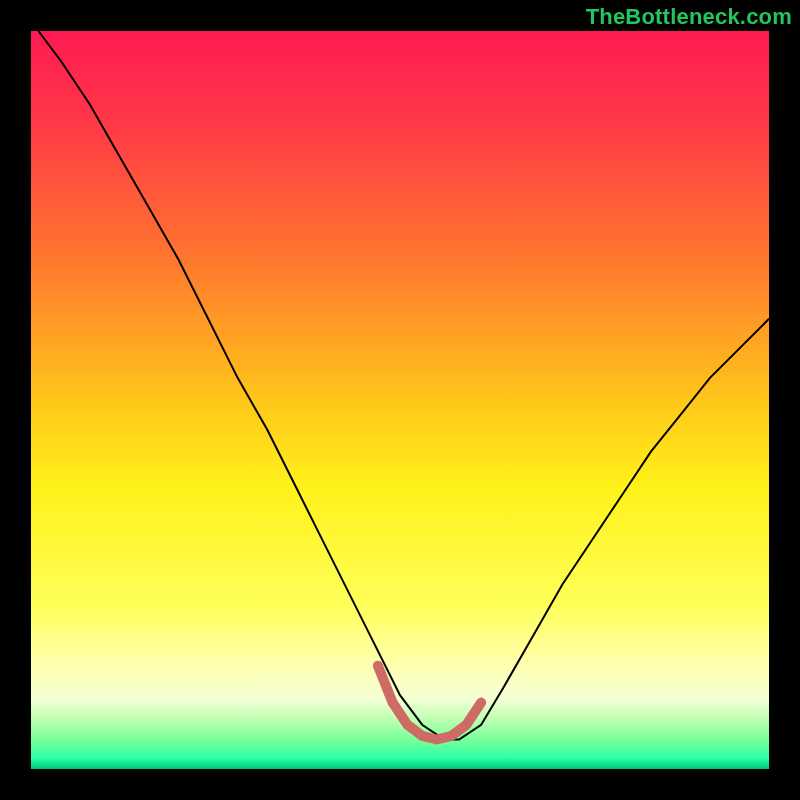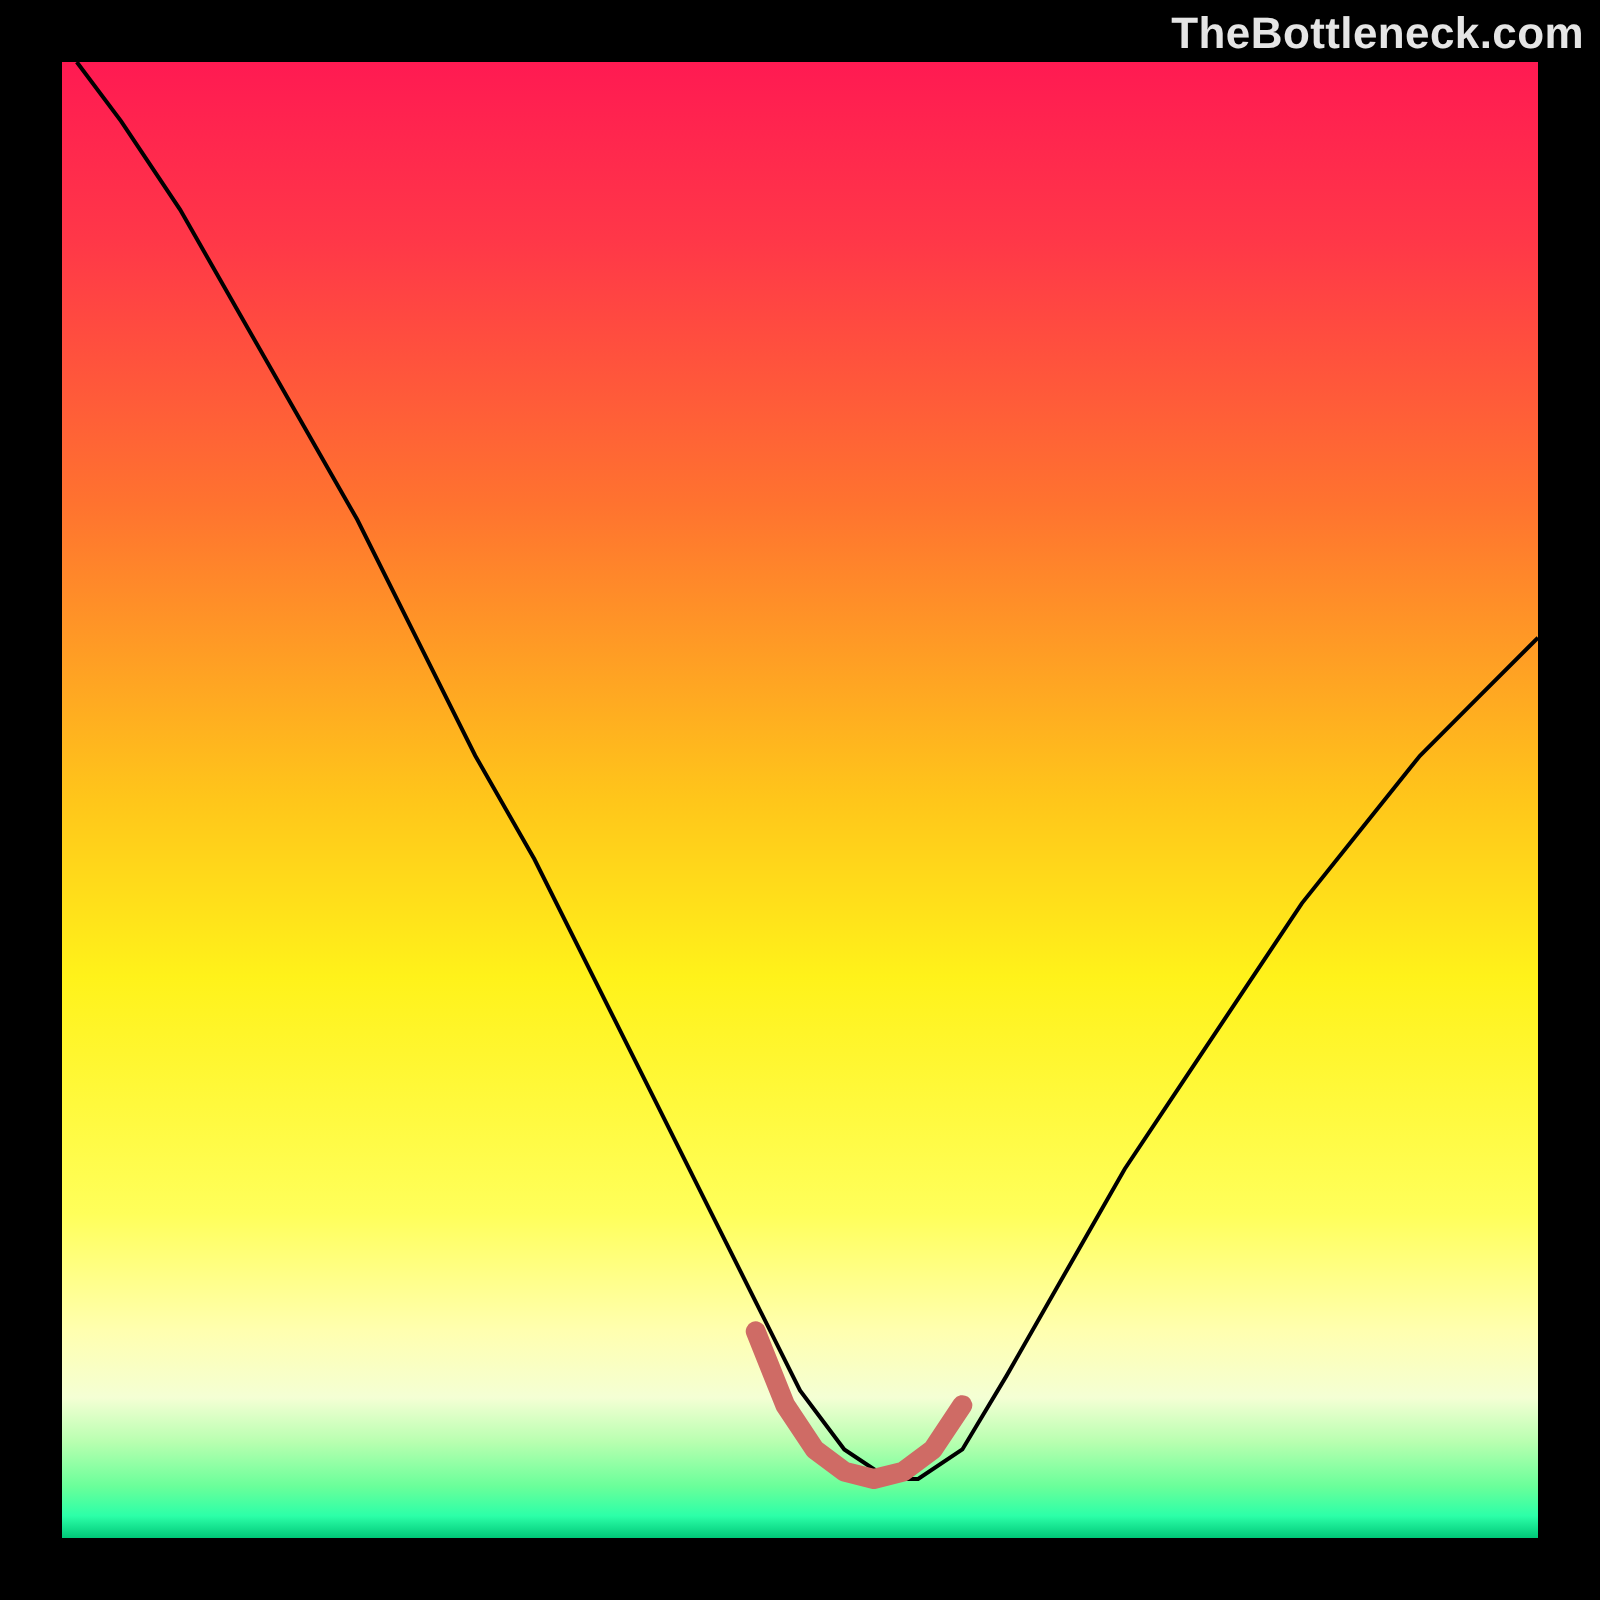--- a/index.html
+++ b/index.html
@@ -14,21 +14,21 @@
   .frame {
     position: relative;
     width: 800px;
     height: 800px;
     background: #000;
   }
   .watermark {
     position: absolute;
     top: 4px;
     right: 8px;
-    color: #e5e5e5;
+    color: #22c55e;
     font-size: 22px;
     font-weight: bold;
     letter-spacing: 0.2px;
     z-index: 10;
   }
   .plot {
     position: absolute;
     left: 31px;
     top: 31px;
     width: 738px;

